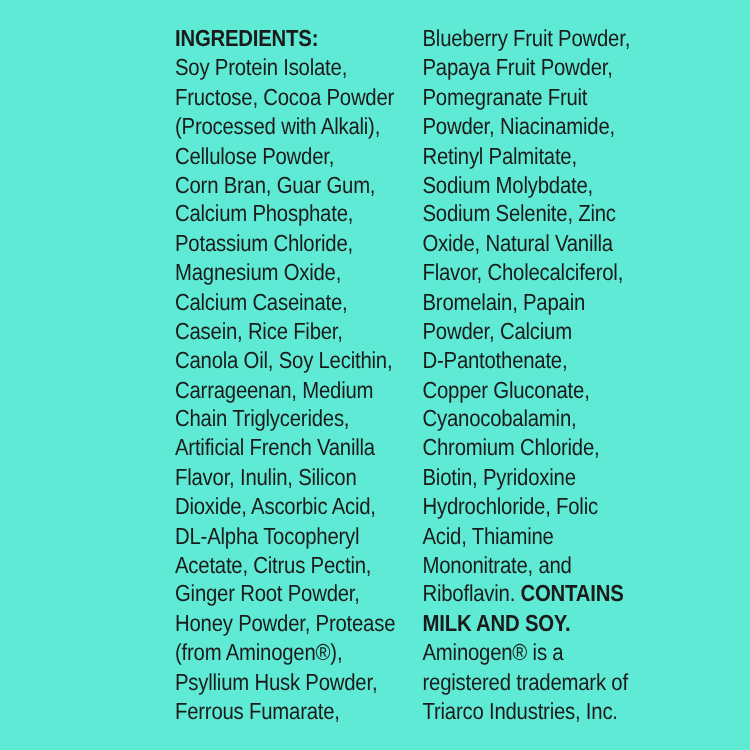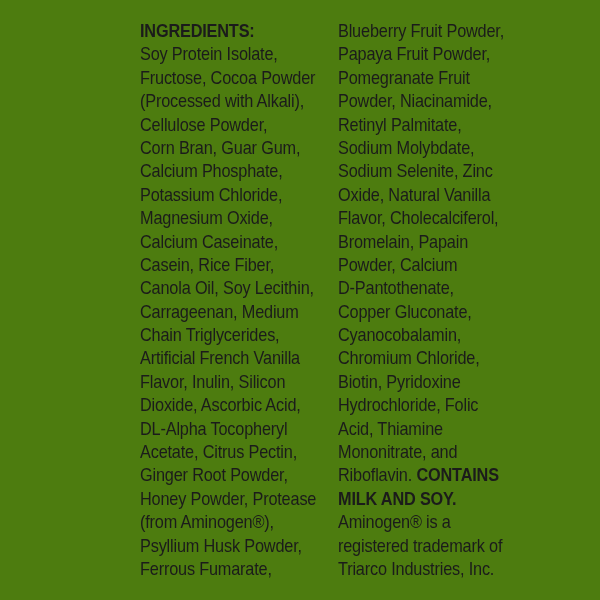--- a/index.html
+++ b/index.html
@@ -10,21 +10,21 @@
     width: 600px;
     height: 600px;
     background: #ffffff;
     position: relative;
     overflow: hidden;
     font-family: "Liberation Sans", sans-serif;
   }
   .sheet {
     position: absolute;
     inset: 0;
-    background: #4d7c0f;
+    background: #5eead4;
     text-decoration: underline;
   }
   .col {
     position: absolute;
     top: 19px;
     color: #1b1b1b;
     font-size: 18.5px;
     line-height: 23.4px;
     letter-spacing: -0.2px;
     transform: scaleX(0.88);

